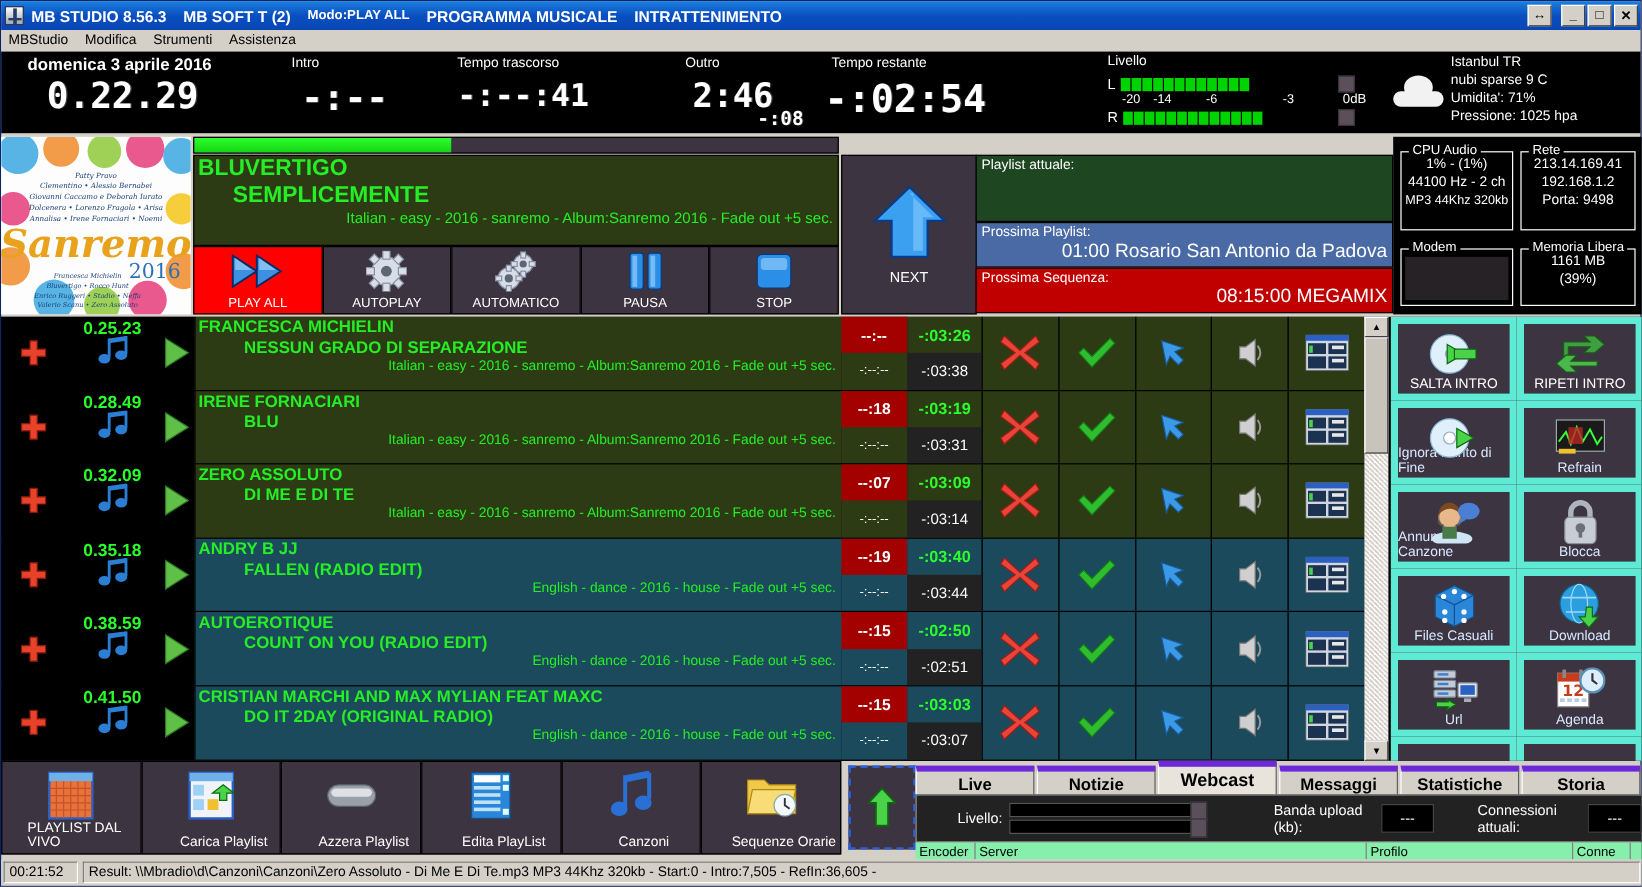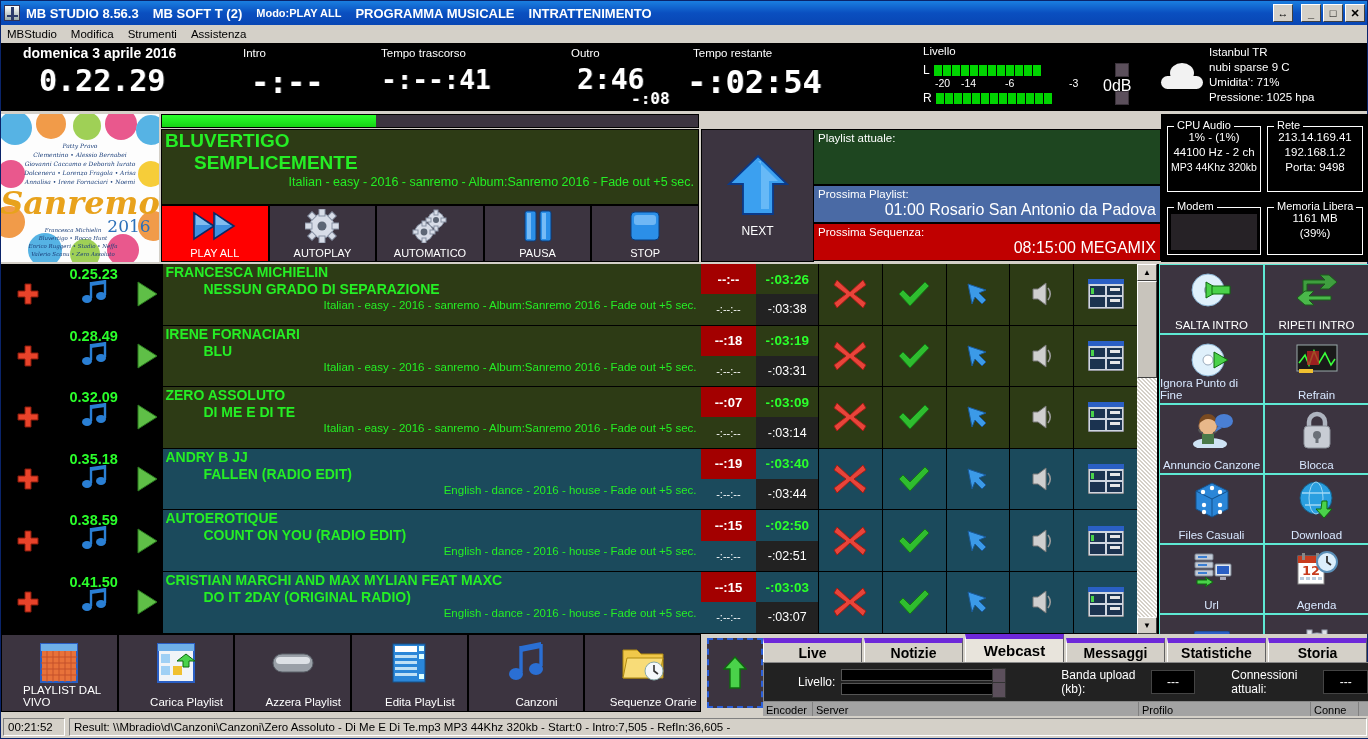--- a/index.html
+++ b/index.html
@@ -126,21 +126,21 @@
             font-size:8px;color:#000;}
   .vs-track{ position:absolute; left:0; top:17px; width:20px; height:336px;
              background-image:linear-gradient(45deg,#fff 25%,#d4d0c8 25%,#d4d0c8 50%,#fff 50%,#fff 75%,#d4d0c8 75%);
              background-size:4px 4px;}
   .vs-thumb{ position:absolute; left:0; top:0; width:20px; height:97px; background:#c8c4bc;
              border-top:1px solid #fff;border-left:1px solid #fff;border-right:1px solid #404040;border-bottom:1px solid #404040;}
 
   
   .sidebar { position:absolute; left:1158px; top:263px; width:210px; height:370px; background:#000;
              display:grid; grid-template-columns:1fr 1fr; grid-auto-rows:70px; gap:0; overflow:hidden;}
-  .sbtn { background:#3c3440; border:1px solid #5eead4; position:relative;
+  .sbtn { background:#3c3440; border:6px solid #5eead4; position:relative;
           display:flex;flex-direction:column;align-items:center;justify-content:flex-end;padding-bottom:2px;}
   .sbtn .ic { position:absolute; top:4px; left:0; right:0; height:42px;display:flex;align-items:center;justify-content:center;}
   .sbtn .lbl { color:#d8e8ff; font-size:11.5px; }
   .sbtn .lbl.white { color:#fff; }
 
   
   .bottombar { position:absolute; left:0; top:633px; width:700px; height:78px; background:#000; display:flex; }
   .bbtn { flex:1 1 0; background:#3c3440; border:1px solid #000; position:relative;
           display:flex;flex-direction:column;align-items:center;justify-content:flex-end;padding-bottom:3px;padding-left:21px;}
   .bbtn .ic { position:absolute; top:5px; left:0; right:0; height:46px; display:flex;align-items:center;justify-content:center;}
@@ -153,21 +153,21 @@
   .tab { flex:1 1 0; height:24px; margin-right:2px; background:#d4d0c8;
          border-top:5px solid #6d28d9;border-left:1px solid #fff;border-right:1px solid #606060;
          display:flex;align-items:center;justify-content:center;font-size:14px;font-weight:bold;color:#000;}
   .tab.sel { height:28px; background:#e8e4dc; font-size:15px; }
   .webpanel { position:absolute; left:762px; top:661px; width:606px; height:40px; background:#222;
               border:1px solid #888; display:flex;align-items:center;color:#fff;font-size:12px;}
   .slider-track { width:160px;height:12px;background:#000;border:1px solid #555;position:relative;margin:0 2px;}
   .slider-thumb { position:absolute;right:-6px;top:-2px;width:14px;height:16px;background:#5b4f5b;border:1px solid #333;}
   .valbox { background:#000;border:1px solid #444;color:#fff;width:54px;height:24px;
             display:flex;align-items:center;justify-content:center;font-size:12px;}
-  .gridhdr { position:absolute; left:762px; top:701px; width:606px; height:16px; background:#a3a3a3;
+  .gridhdr { position:absolute; left:762px; top:701px; width:606px; height:16px; background:#86efac;
              display:flex; font-size:11px; color:#000; align-items:center; overflow:hidden;}
   .gridhdr div { border-right:1px solid #808080; height:16px; padding-left:3px; display:flex;align-items:center;}
 
   
   .statusbar { position:absolute; left:0; top:715px; width:1368px; height:22px; background:#d4d0c8;
                display:flex; align-items:center; padding:2px;}
   .sb-cell { background:#d4d0c8; border:1px solid #808080; border-right-color:#fff; border-bottom-color:#fff;
              height:18px; display:flex;align-items:center;padding:0 4px;font-size:11.5px;color:#000;}
 
   svg { display:block; }
@@ -264,21 +264,21 @@
             <span class="led" style="background: rgb(0, 212, 0);"></span>
             <span class="led" style="background: rgb(0, 212, 0);"></span>
             <span class="led" style="background: rgb(0, 212, 0);"></span>
             <span class="led" style="background: rgb(0, 212, 0);"></span>
             <span class="led" style="background: rgb(0, 212, 0);"></span>
             <span class="led" style="background: rgb(0, 212, 0);"></span>
           </span>
       </div>
       <div class="greybox" style="position:absolute;left:196px;top:20px"></div>
       <div class="greybox" style="position:absolute;left:196px;top:48px"></div>
-      <div style="position:absolute;left:184px;top:34px;color:#fff;font-size:16px">0dB</div>
+      <div style="position:absolute;left:200px;top:34px;color:#fff;font-size:11px">0dB</div>
     </div>
 
     <div class="clkbox" style="width:210px">
       <div class="cloud" style="position:absolute;left:4px;top:20px"></div>
       <div class="weather" style="position:absolute;left:52px;top:2px">
         <div>Istanbul TR</div>
         <div>nubi sparse 9 C</div>
         <div>Umidita': 71%</div>
         <div>Pressione: 1025 hpa</div>
       </div>

